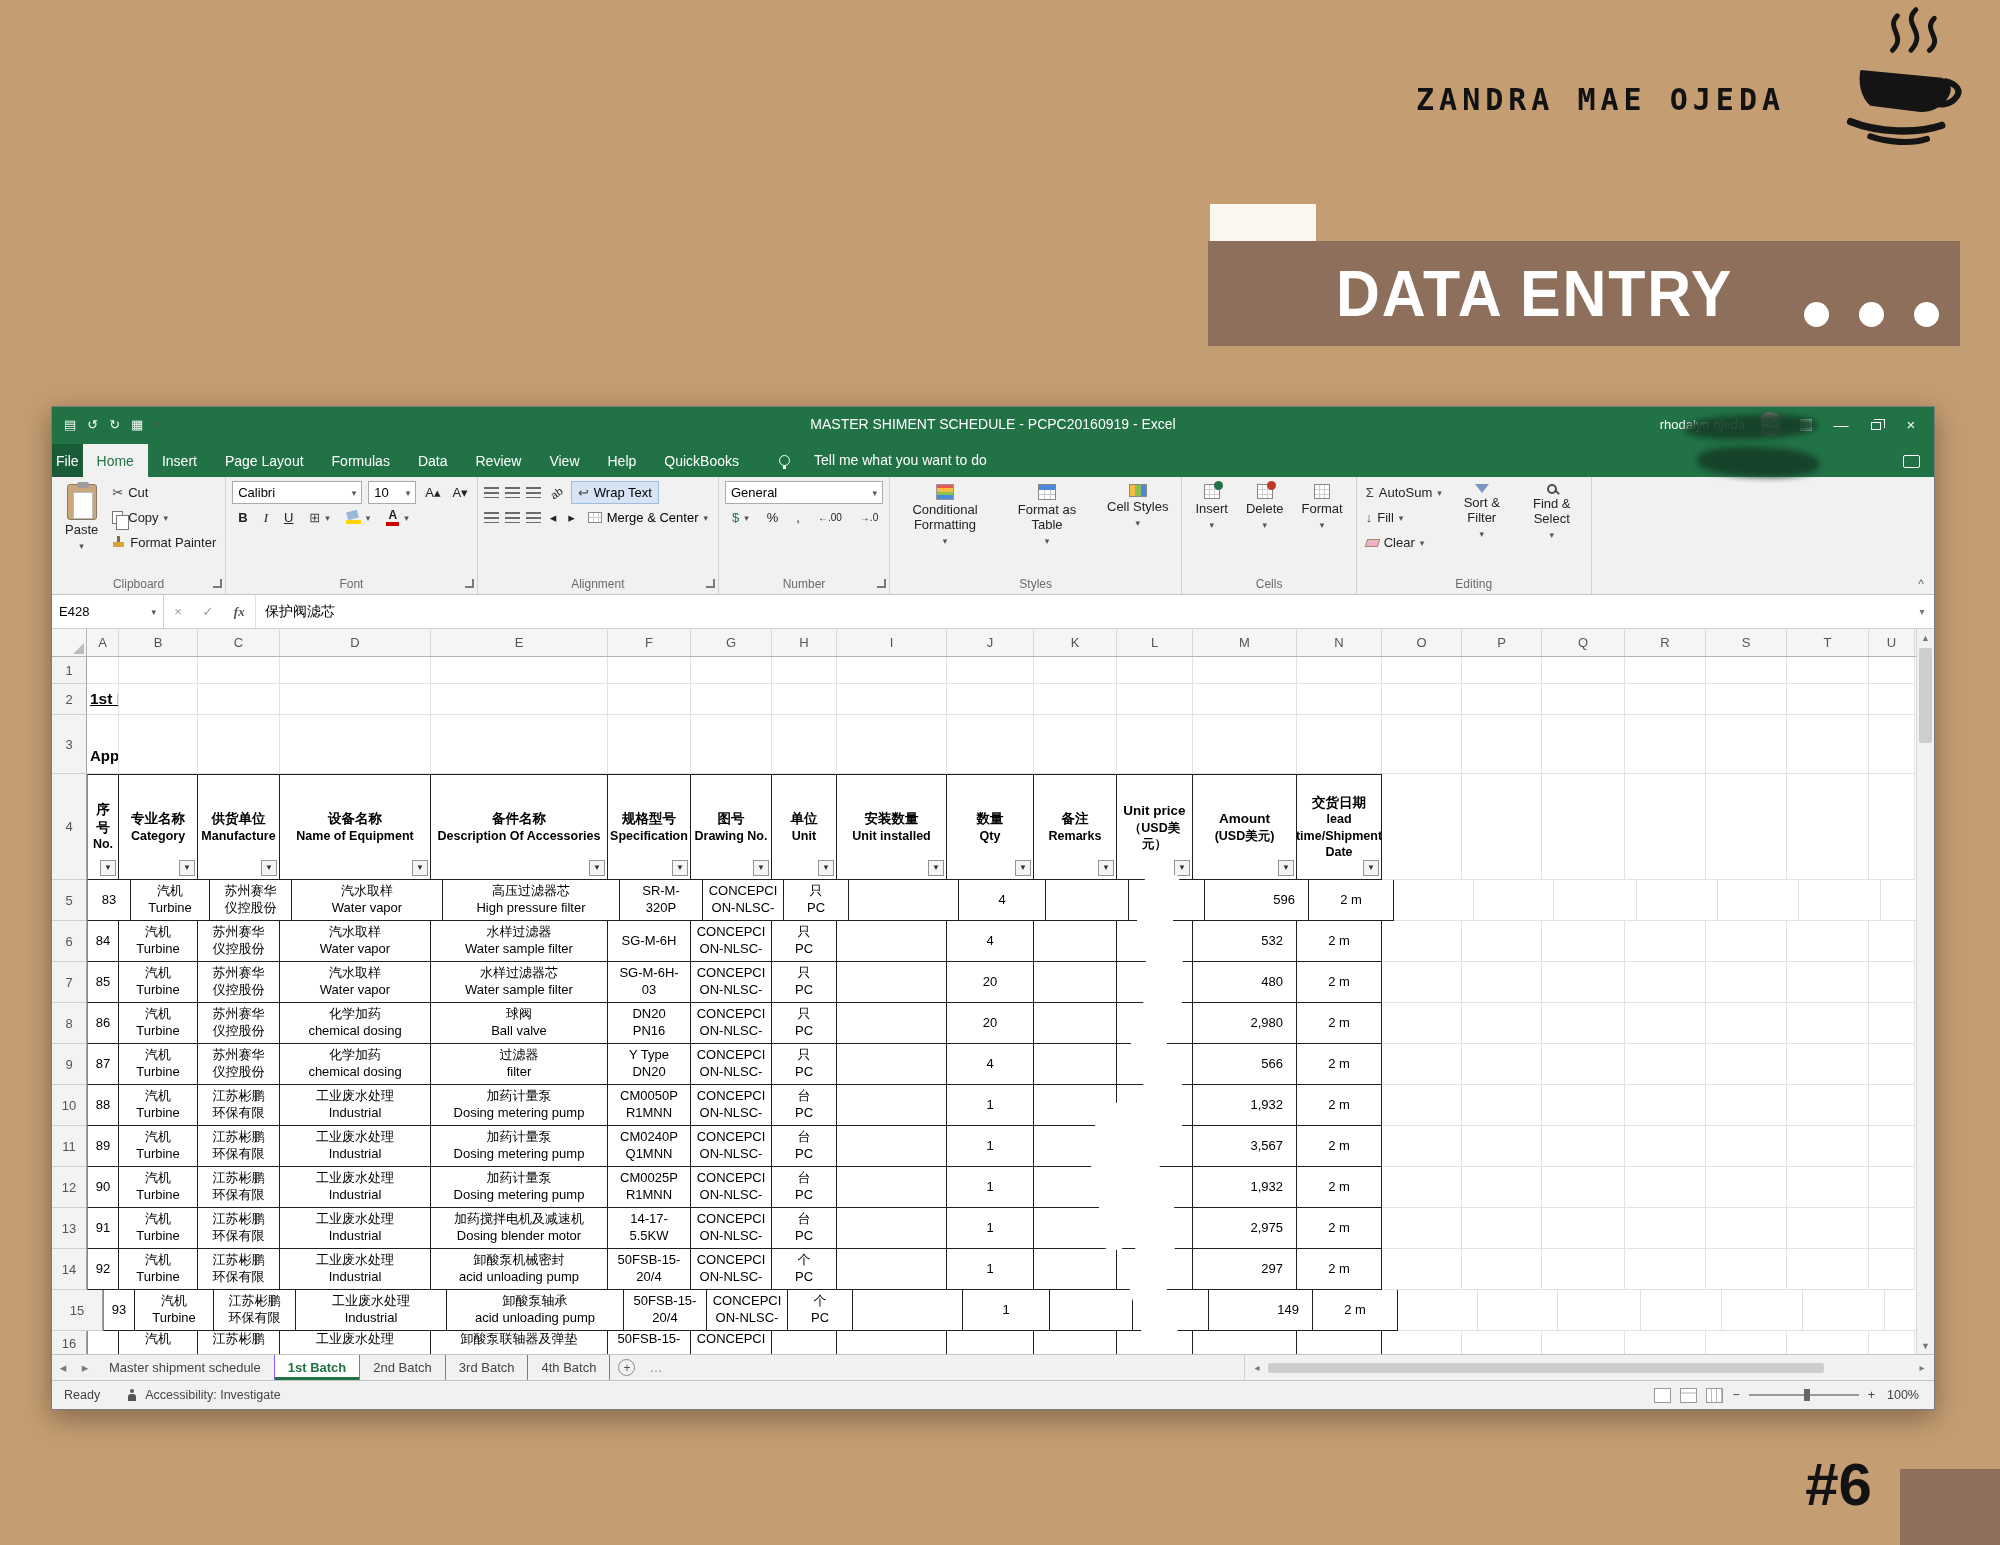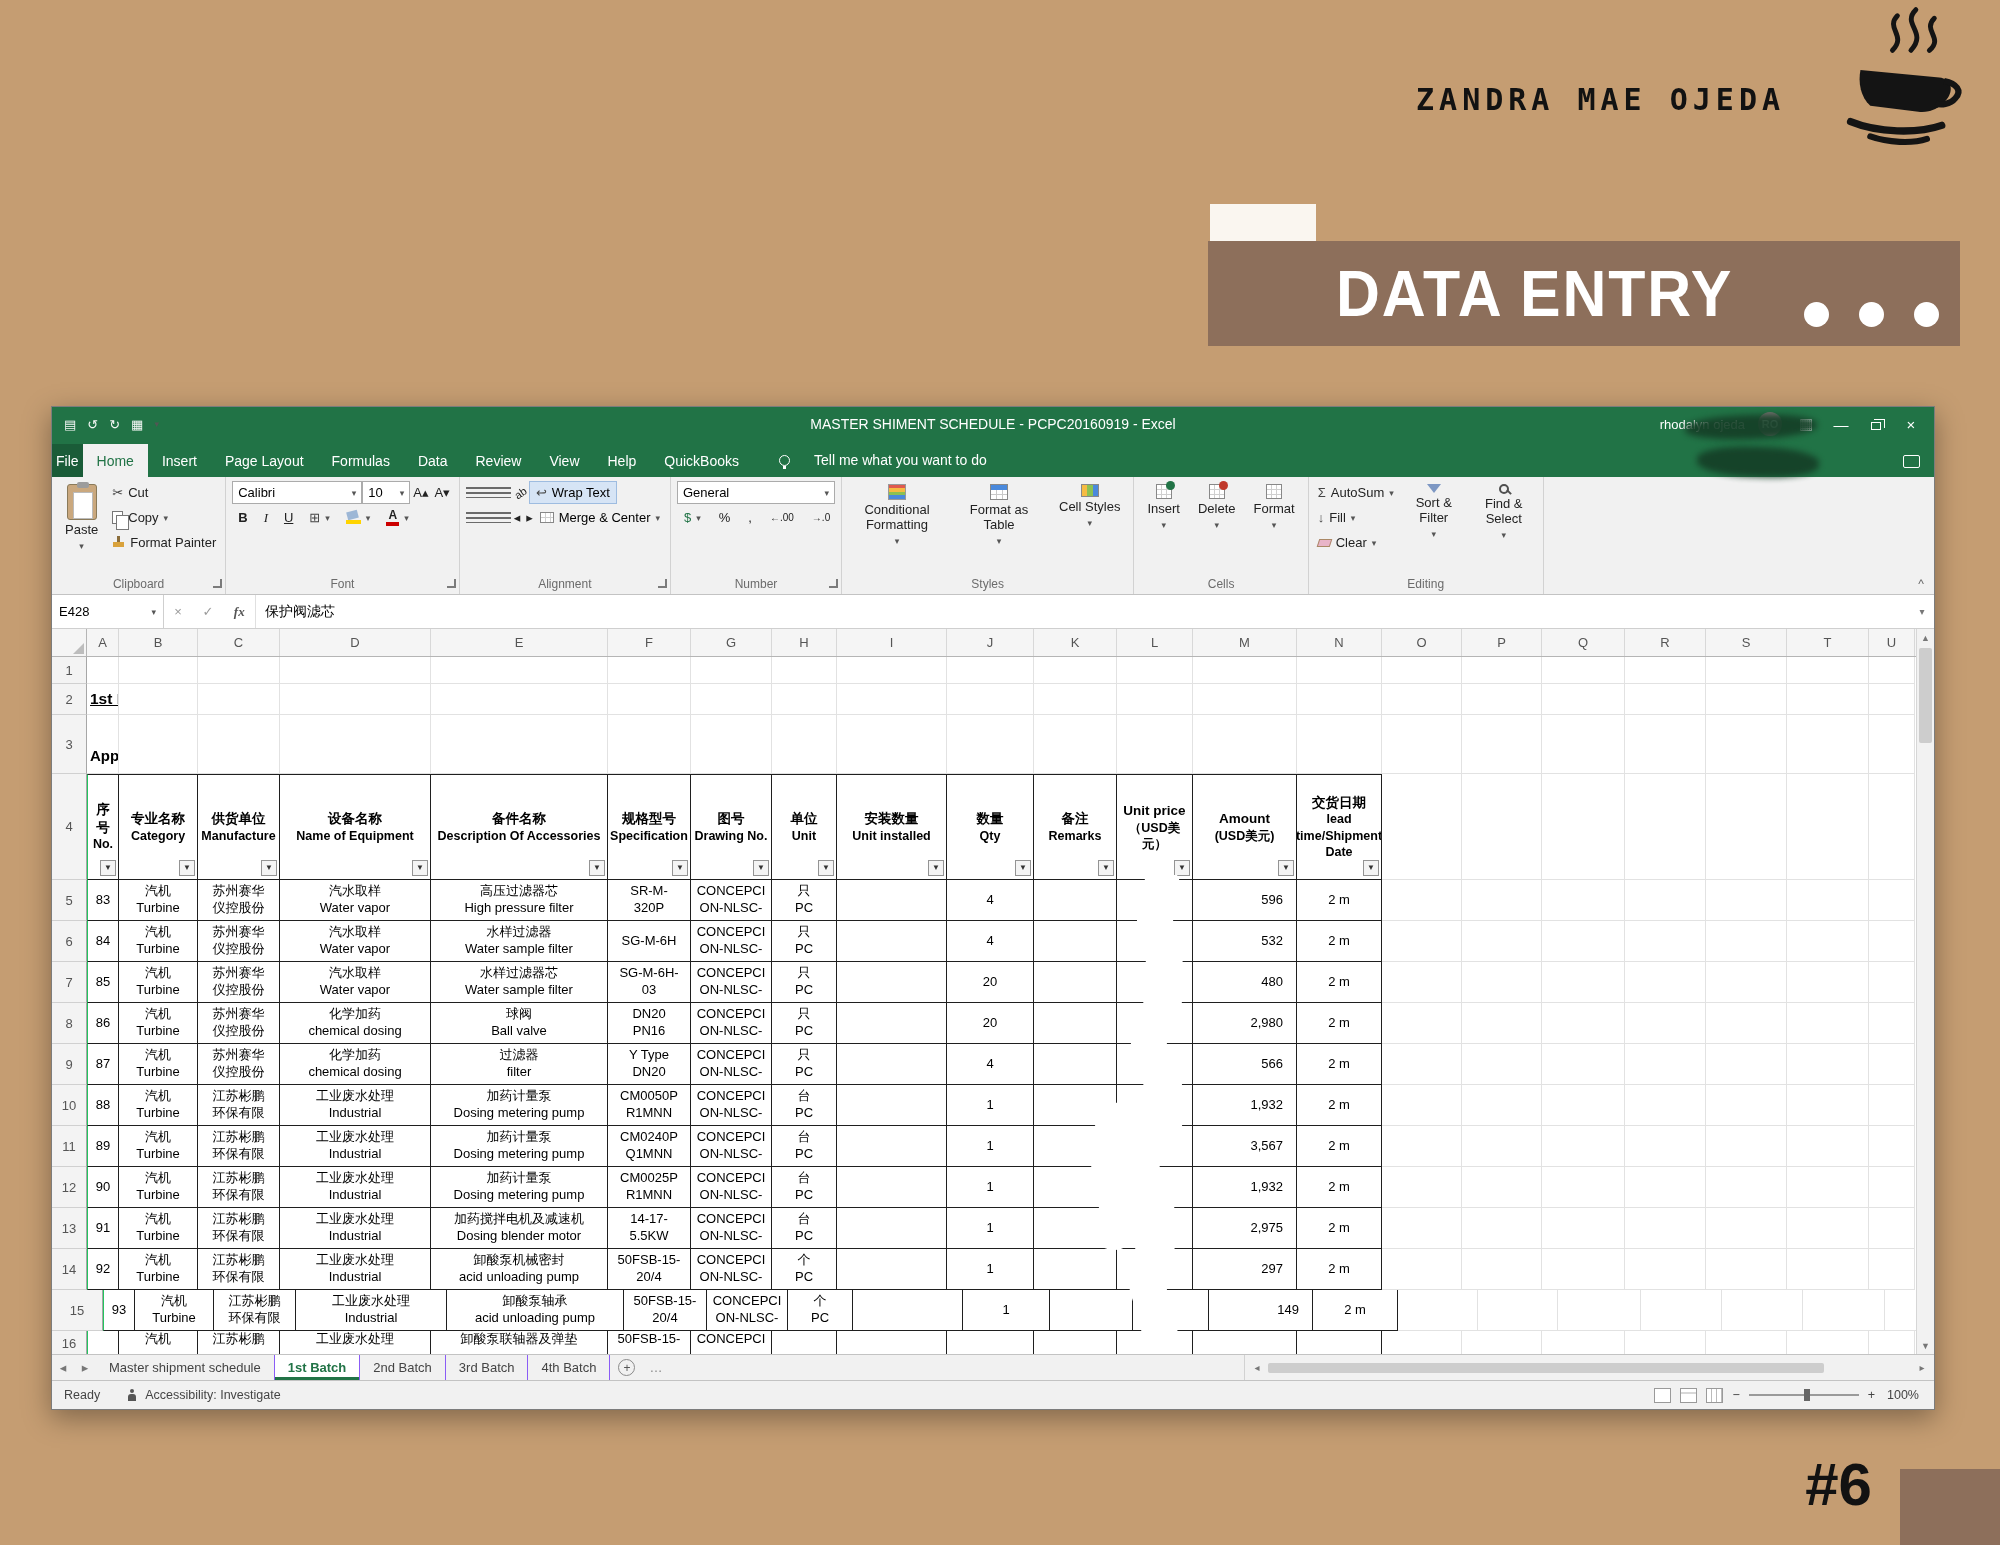--- a/index.html
+++ b/index.html
@@ -47,21 +47,21 @@
 .rgroup{border-right:1px solid #d2d2d2;display:flex;flex-direction:column;padding:4px 6px 0;position:relative}
 .rgc{flex:1;display:flex;align-items:flex-start;gap:4px}
 .rgl{height:20px;display:flex;align-items:center;justify-content:center;color:#6b6b6b;font-size:12px}
 .launcher{position:absolute;right:3px;bottom:6px;width:9px;height:9px;border-right:2px solid #7b7b7b;border-bottom:2px solid #7b7b7b}
 .bigbtn{display:flex;flex-direction:column;align-items:center;justify-content:flex-start;padding:3px 7px;gap:3px;font-size:13px;color:#222;text-align:center;line-height:1.15}
 .bigbtn .lbl{max-width:84px}
 .sm{display:flex;align-items:center;gap:5px;height:23px;font-size:13px;color:#222;padding:0 3px;white-space:nowrap}
 .dd{font-size:9px;color:#555}
 .combo{background:#fff;border:1px solid #ababab;height:23px;display:flex;align-items:center;font-size:13px;padding:0 5px;justify-content:space-between;gap:6px}
 .col{display:flex;flex-direction:column;gap:2px}
-.row{display:flex;align-items:center;}
+.row{display:flex;align-items:center;gap:6px}
 .ic{font-size:13px;color:#444}
 .icg{color:#217346}
 .wrapbtn{background:#d6e4f5;border:1px solid #9ebce0;padding:1px 6px;display:flex;align-items:center;gap:5px;height:23px;font-size:13px}
 .mergebtn{display:flex;align-items:center;gap:5px;height:23px;font-size:13px;padding:0 4px}
 
 .pasteic{width:30px;height:36px;background:#caa87e;border:1px solid #8a7a5a;border-radius:3px;position:relative}
 .pasteic::before{content:"";position:absolute;left:5px;top:7px;width:18px;height:25px;background:#fff;border:1px solid #bbb}
 .pasteic::after{content:"";position:absolute;left:9px;top:-3px;width:12px;height:6px;background:#9c9c9c;border-radius:2px}
 .copyic{width:11px;height:13px;border:1px solid #777;background:#fff;position:relative;display:inline-block}
 .copyic::after{content:"";position:absolute;left:3px;top:3px;width:11px;height:13px;border:1px solid #777;background:#fff}
@@ -629,21 +629,21 @@
             <div class="cell" style="width: 80px;"></div>
             <div class="cell" style="width: 80px;"></div>
             <div class="cell" style="width: 83px;"></div>
             <div class="cell" style="width: 81px;"></div>
             <div class="cell" style="width: 81px;"></div>
             <div class="cell" style="width: 82px;"></div>
             <div class="cell" style="width: 46px;"></div>
           </div>
           <div class="grow" style="height: 41px;">
             <div class="gut" style="width: 35px;">5</div>
-            <div class="cell tb tfirst" style="width: 32px;">
+            <div class="cell tb tfirst" style="width: 44px;">
               <div class="l1">83</div>
             </div>
             <div class="cell tb" style="width: 79px;">
               <div class="l1">汽机</div>
               <div class="l2">Turbine</div>
             </div>
             <div class="cell tb" style="width: 82px;">
               <div class="l1">苏州赛华</div>
               <div class="l2">仪控股份</div>
             </div>

